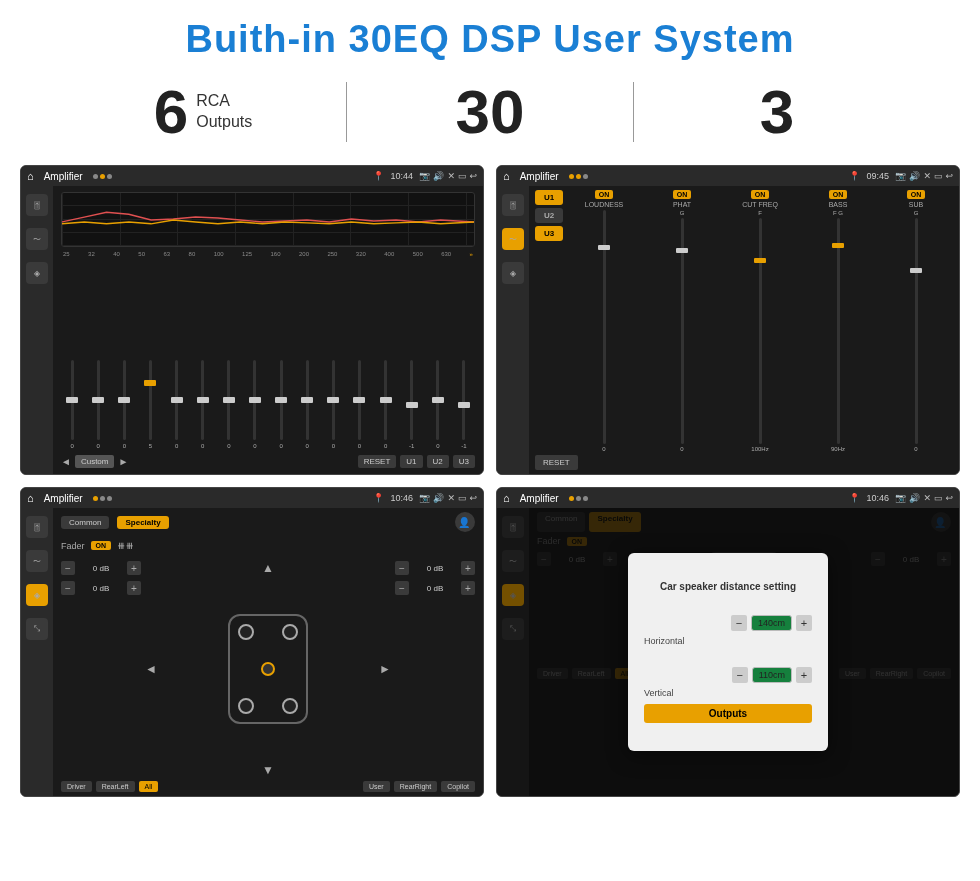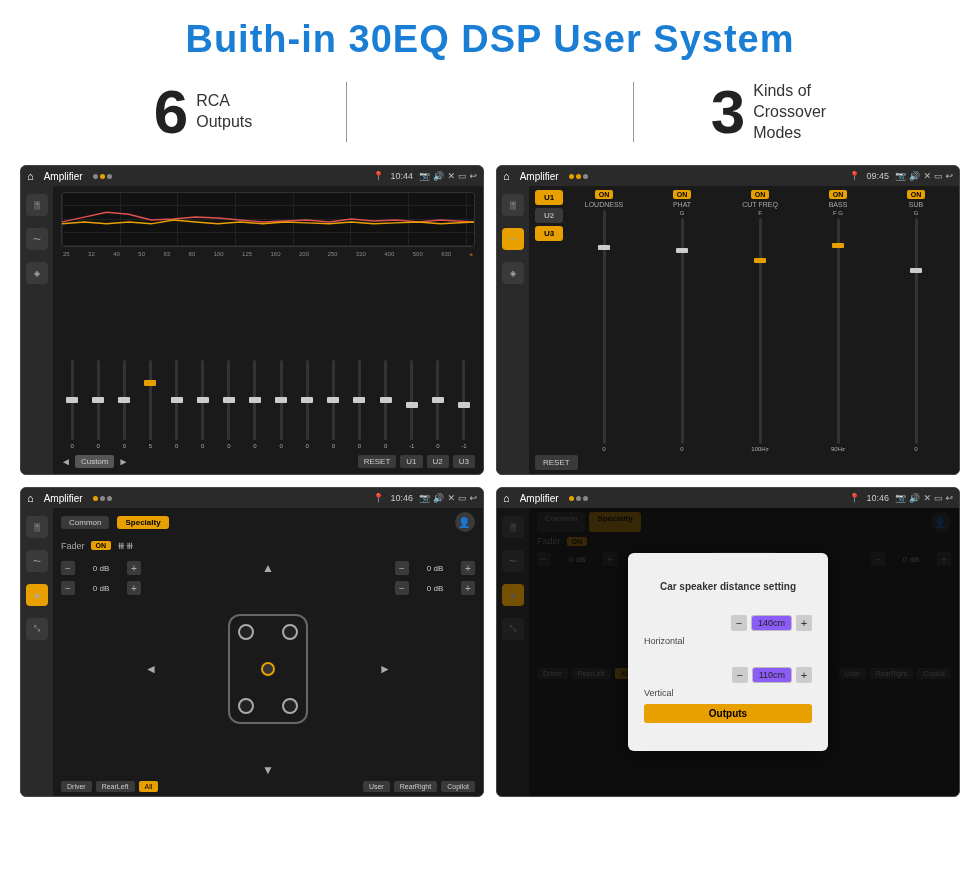--- a/index.html
+++ b/index.html
@@ -528,21 +528,21 @@
       border-radius: 2px;
       display: flex;
       align-items: center;
       justify-content: center;
       font-size: 11px;
       color: #333;
     }
 
     .dialog-value-box {
       padding: 2px 6px;
-      background: #8b5cf6;
+      background: #15803d;
       border: 1px solid #bbb;
       border-radius: 3px;
       font-size: 9px;
       color: #222;
     }
 
     .dialog-confirm-btn {
       display: block;
       margin: 6px auto 0;
       padding: 4px 20px;
@@ -564,26 +564,25 @@
 <div class="page-title">Buith-in 30EQ DSP User System</div>
 
 <div class="stats-row">
   <div class="stat-item">
     <span class="stat-number">6</span>
     <span class="stat-label" style="white-space:pre-line;">RCA
 Outputs</span>
   </div>
   <div class="stat-divider"></div>
   <div class="stat-item">
+    <span class="stat-number">30</span>
   </div>
   <div class="stat-divider"></div>
   <div class="stat-item">
     <span class="stat-number">3</span>
-    <span class="stat-label" style="white-space:pre-line;">Kinds of
-Crossover Modes</span>
   </div>
 </div>
 
 <div class="screens-grid">
 
   <div class="screen">
     <div class="status-bar">
       <span class="home-icon">⌂</span>
       <span class="title">Amplifier</span>
       <span class="dots">

